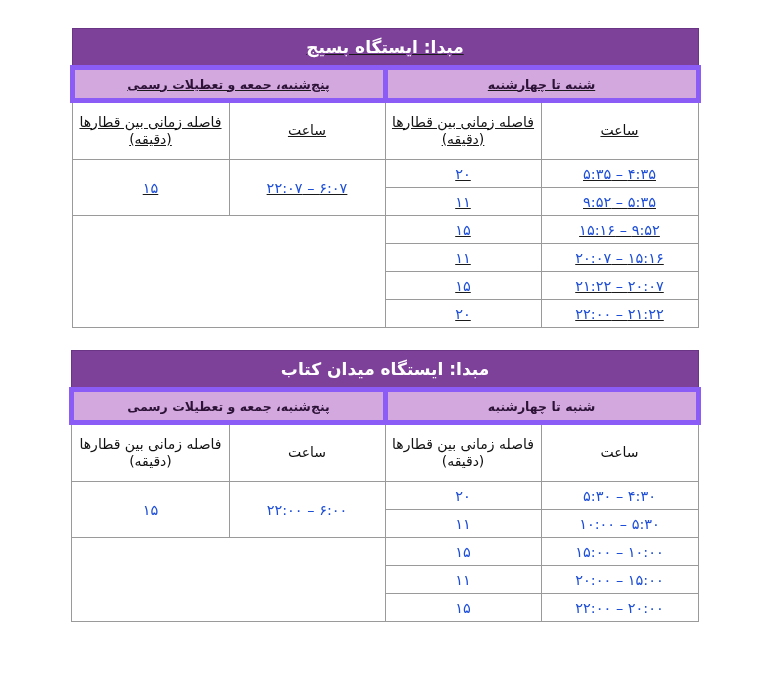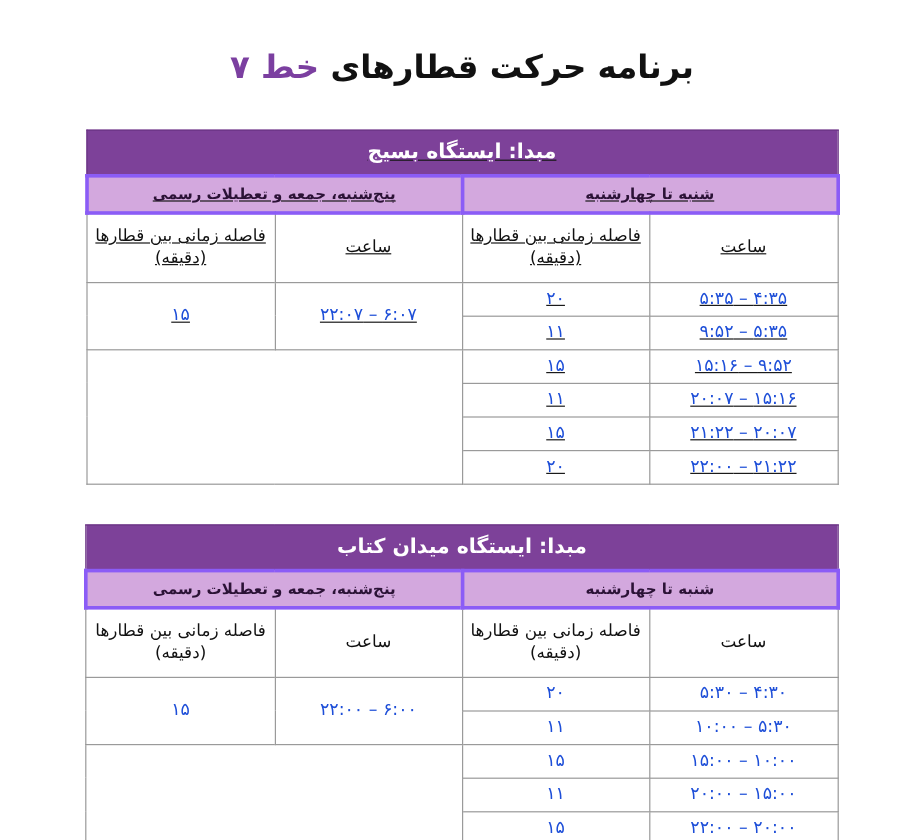--- a/index.html
+++ b/index.html
@@ -42,21 +42,21 @@
   
   .sched-table {
     width: 626px;
     margin: 0 auto;
     border-collapse: collapse;
     table-layout: fixed;
     direction: rtl;
     background: #ffffff;
   }
   .sched-table.first { margin-top: 28px; text-decoration: underline; }
-  .sched-table.second { margin-top: 33px; }
+  .sched-table.second { margin-top: 22px; }
 
   .sched-table td, .sched-table th {
     border: 1px solid #9a9a9a;
     padding: 0;
     text-align: center;
     vertical-align: middle;
     background: #ffffff;
   }
 
   
@@ -70,21 +70,21 @@
     letter-spacing: 0px;
   }
 
   
   .group-row th {
     background: #d3a8de;
     color: #2b1236;
     font-size: 12.5px;
     font-weight: bold;
     height: 28px;
-    border: 3px solid #8b5cf6;
+    border: 5px solid #8b5cf6;
   }
 
   
   .sub-row td {
     font-size: 14px;
     font-weight: normal;
     height: 52px;
     line-height: 1.25;
     color: #111111;
     padding: 2px 6px;
@@ -104,24 +104,20 @@
   .col-time   { width: 157px; }
   .col-int    { width: 156px; }
   .col-time-l { width: 156px; }
   .col-int-l  { width: 157px; }
 </style>
 </head>
 <body>
 
 <div class="page">
 
-  <h1 class="page-title">
-    <span>برنامه حرکت قطارهای</span>
-    <span class="accent">خط ۷</span>
-  </h1>
 
   <table class="sched-table first">
     <colgroup>
       <col class="col-time">
         <col class="col-int">
       <col class="col-time-l">
         <col class="col-int-l">
     </colgroup>
     <tbody>
       <tr class="origin-row">

